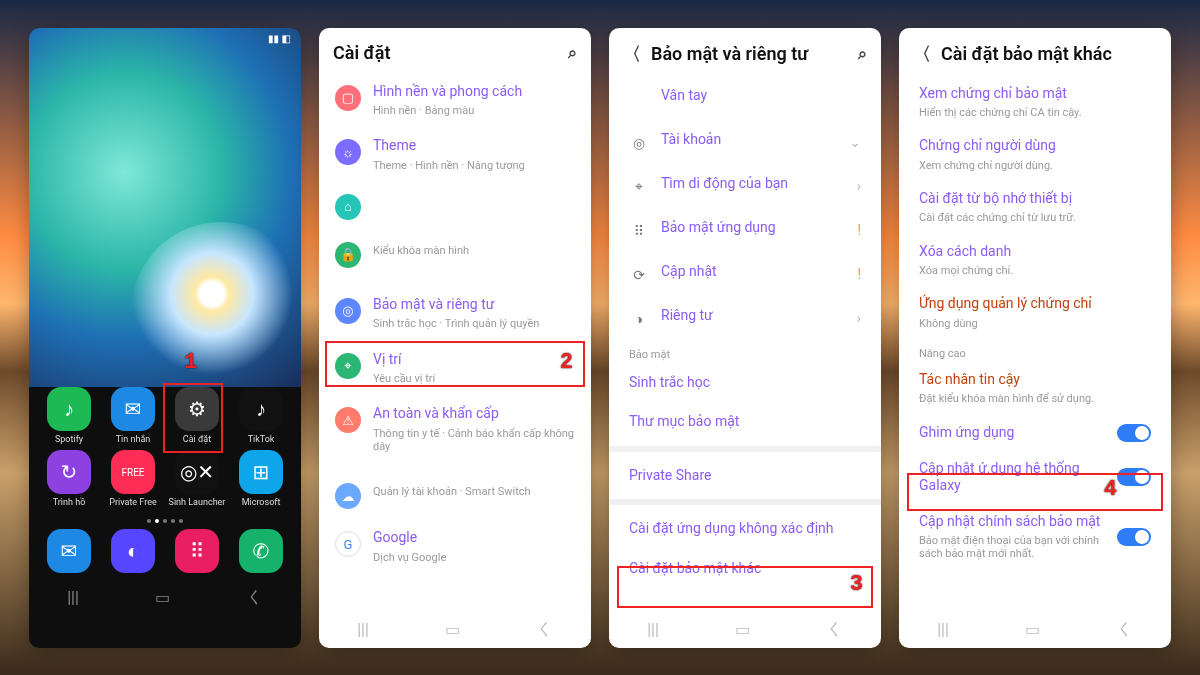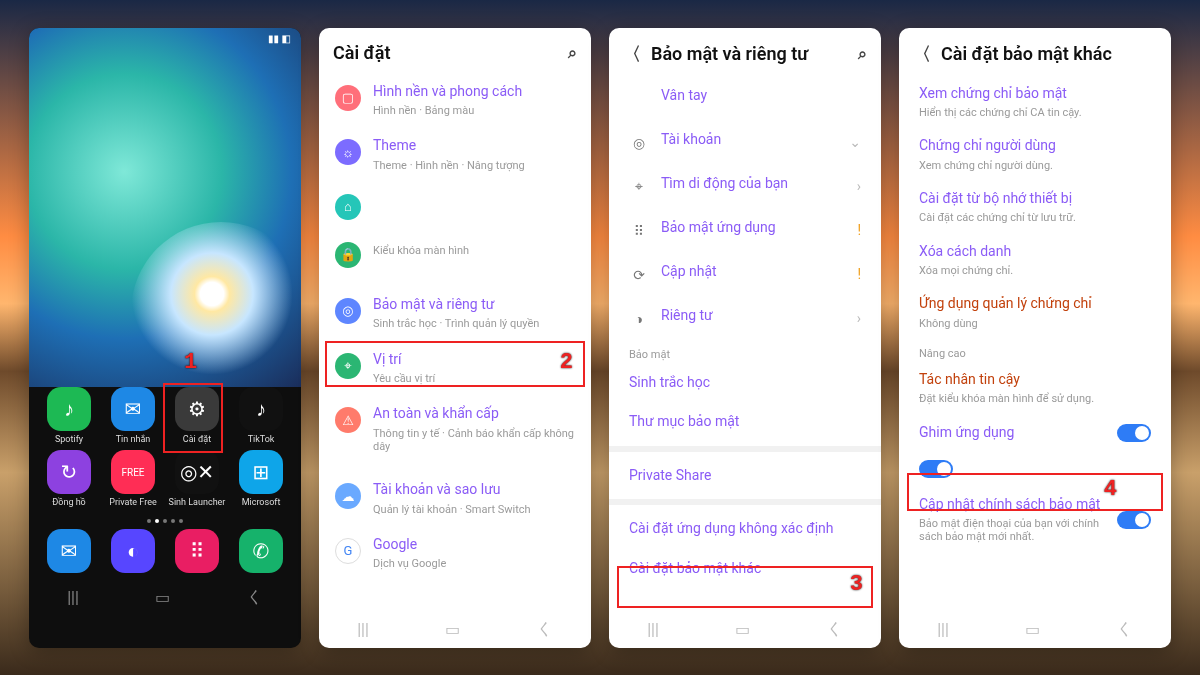--- a/index.html
+++ b/index.html
@@ -71,21 +71,21 @@
         <span>Cài đặt</span>
       </div>
       <div class="app">
         <div class="ico" style="background: rgb(17, 17, 17); font-size: 20px;">♪</div>
         <span>TikTok</span>
       </div>
     </div>
   <div class="grid" id="row2">
       <div class="app">
         <div class="ico" style="background: rgb(141, 65, 224); font-size: 20px;">↻</div>
-        <span>Đồng hồ</span>
+        <span>Trình hồ</span>
       </div>
       <div class="app">
         <div class="ico" style="background: rgb(255, 45, 85); font-size: 10px;">FREE</div>
         <span>Private Free</span>
       </div>
       <div class="app">
         <div class="ico" style="background: rgb(17, 17, 17); font-size: 20px;">◎✕</div>
         <span>Sinh Launcher</span>
       </div>
       <div class="app">
@@ -171,21 +171,20 @@
         <div class="lead" style="background: rgb(255, 123, 107);">⚠</div>
         <div class="txt">
           <div class="ttl">An toàn và khẩn cấp</div>
           <div class="sub">Thông tin y tế · Cảnh báo khẩn cấp không dây</div>
         </div>
       </div>
       <div style="height: 8px;"></div>
       <div class="row">
         <div class="lead" style="background: rgb(106, 169, 255);">☁</div>
         <div class="txt">
-          <div class="ttl">Tài khoản và sao lưu</div>
           <div class="sub">Quản lý tài khoản · Smart Switch</div>
         </div>
       </div>
       <div class="row">
         <div class="lead" style="background: rgb(255, 255, 255);;color:#4285f4;border:1px solid #ddd">G</div>
         <div class="txt">
           <div class="ttl">Google</div>
           <div class="sub">Dịch vụ Google</div>
         </div>
       </div>
@@ -328,20 +327,23 @@
           <div class="sub">Đặt kiểu khóa màn hình để sử dụng.</div>
         </div>
       </div>
       <div class="row">
         <div class="txt">
           <div class="ttl">Ghim ứng dụng</div>
         </div>
         <div class="tog"></div>
       </div>
       <div class="row">
+        <div class="txt">
+          <div class="ttl">Cập nhật ứ.dụng hệ thống Galaxy</div>
+        </div>
         <div class="tog"></div>
       </div>
       <div class="row">
         <div class="txt">
           <div class="ttl">Cập nhật chính sách bảo mật</div>
           <div class="sub">Bảo mật điện thoại của bạn với chính sách bảo mật mới nhất.</div>
         </div>
         <div class="tog"></div>
       </div>
     </div>

